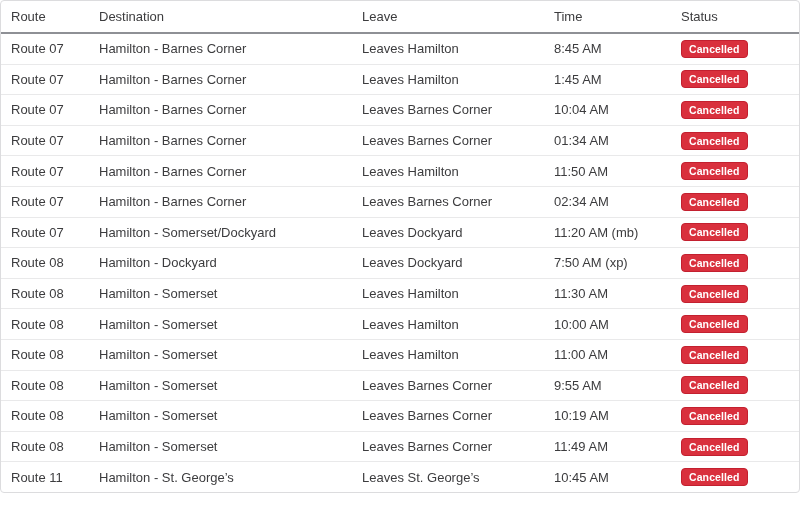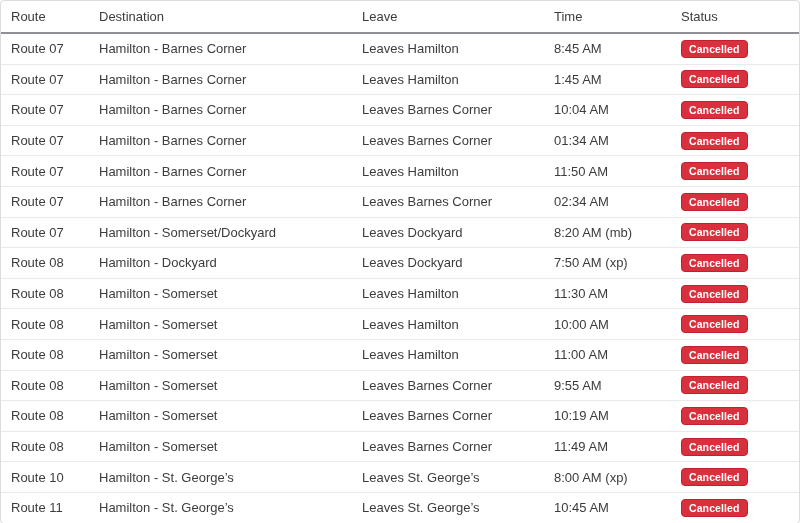--- a/index.html
+++ b/index.html
@@ -145,21 +145,21 @@
     <td>02:34 AM</td>
     <td>
       <span class="badge">Cancelled</span>
     </td>
   </tr>
 
   <tr>
     <td>Route 07</td>
     <td>Hamilton - Somerset/Dockyard</td>
     <td>Leaves Dockyard</td>
-    <td>8:20 AM (mb)</td>
+    <td>11:20 AM (mb)</td>
     <td>
       <span class="badge">Cancelled</span>
     </td>
   </tr>
 
   <tr>
     <td>Route 08</td>
     <td>Hamilton - Dockyard</td>
     <td>Leaves Dockyard</td>
     <td>7:50 AM (xp)</td>
@@ -221,29 +221,20 @@
   <tr>
     <td>Route 08</td>
     <td>Hamilton - Somerset</td>
     <td>Leaves Barnes Corner</td>
     <td>11:49 AM</td>
     <td>
       <span class="badge">Cancelled</span>
     </td>
   </tr>
 
-  <tr>
-    <td>Route 10</td>
-    <td>Hamilton - St. George’s</td>
-    <td>Leaves St. George’s</td>
-    <td>8:00 AM (xp)</td>
-    <td>
-      <span class="badge">Cancelled</span>
-    </td>
-  </tr>
 
   <tr>
     <td>Route 11</td>
     <td>Hamilton - St. George’s</td>
     <td>Leaves St. George’s</td>
     <td>10:45 AM</td>
     <td>
       <span class="badge">Cancelled</span>
     </td>
   </tr>

